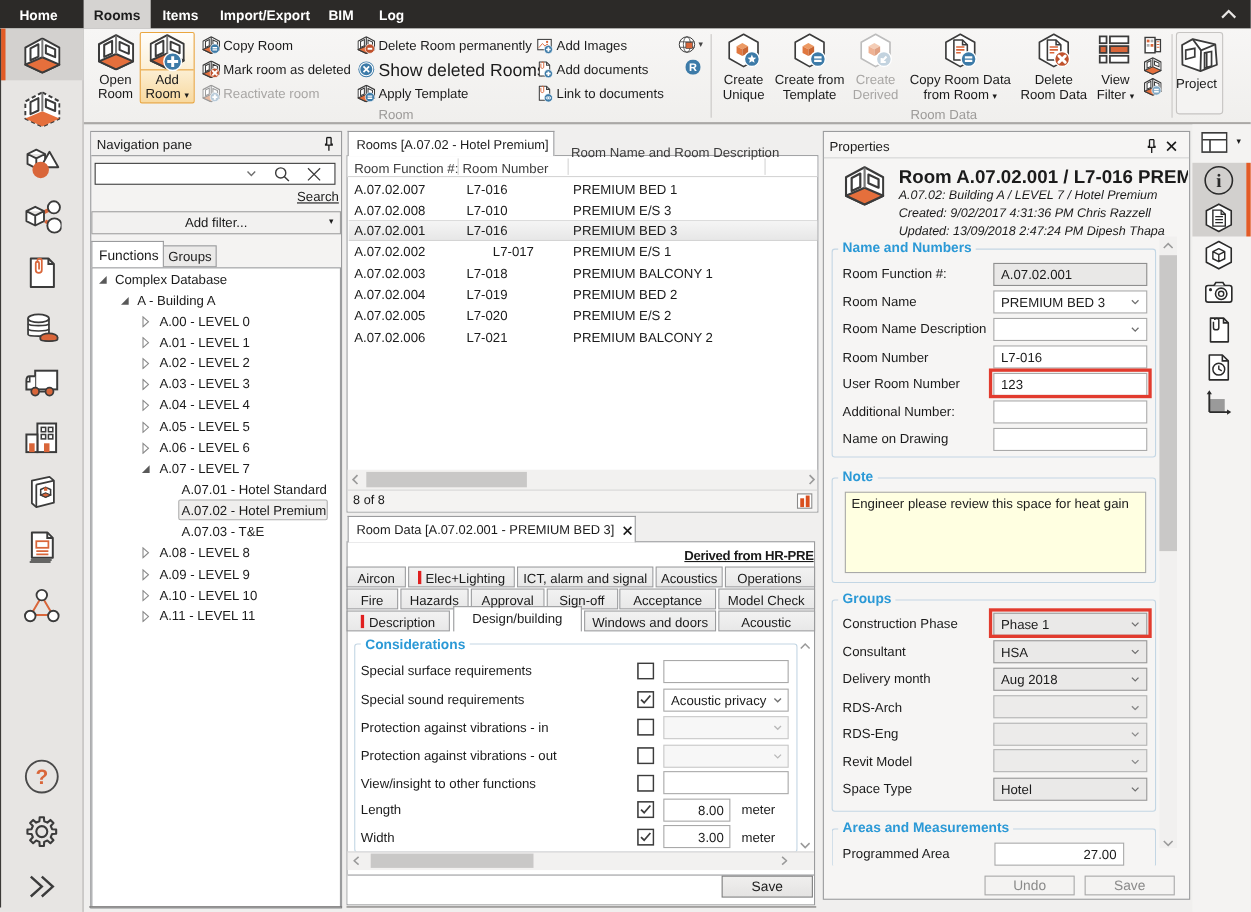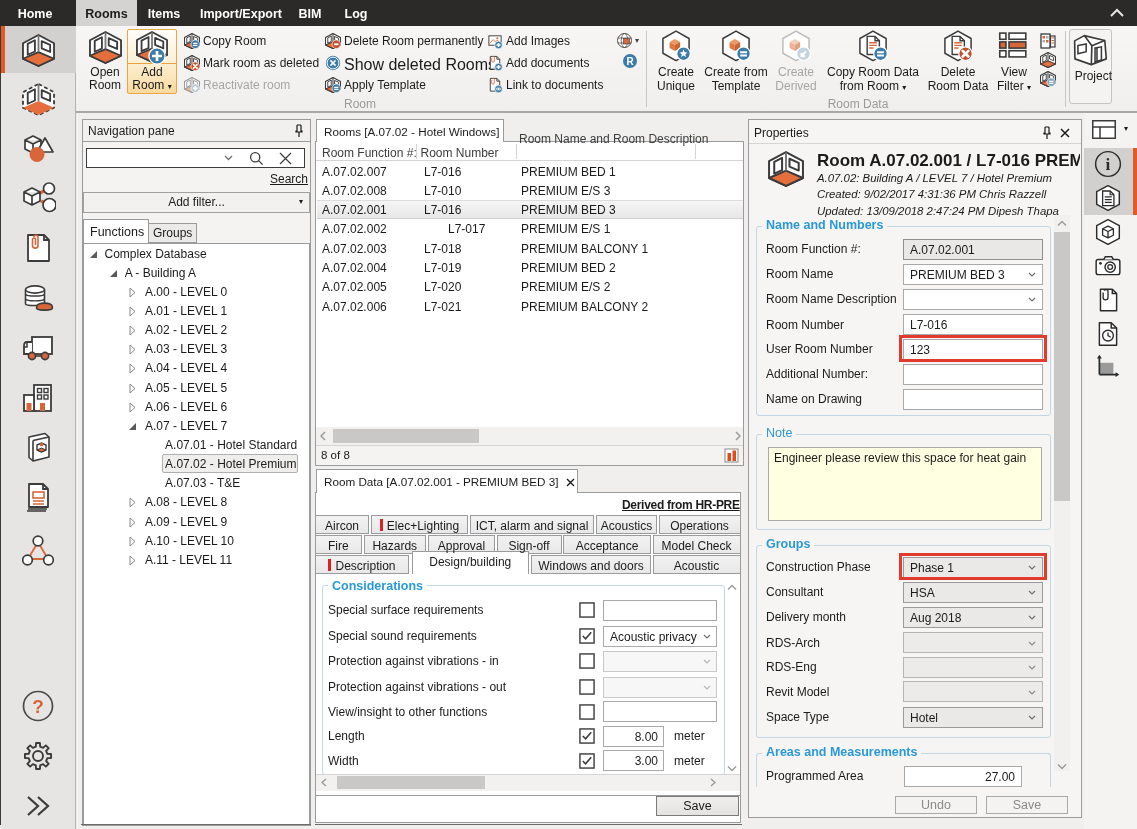--- a/index.html
+++ b/index.html
@@ -257,21 +257,21 @@
   </div>
 <div class="a" style="left:1069px;top:29px;width:43px;height:75px;background:#f4f3f2;border:1px solid #c6c4c2;border-radius:3px"></div>
 <div class="a" style="left:1073px;top:32px;width:35px;height:35px">
     <svg width="35" height="35" viewBox="0 0 34 34">
 <path d="M1.6 8.6 L11 3.5 L30.9 8.2 L32.3 26.1 L17.8 31.7 L1.9 26.1 Z" fill="#fff" stroke="#3b3b3b" stroke-width="1.6" stroke-linejoin="round"></path>
 <path d="M11 3.5 L18.3 13.4 L17.8 31.7 M18.3 13.4 L30.9 8.2" fill="none" stroke="#3b3b3b" stroke-width="1.6" stroke-linejoin="round"></path>
 <path d="M4.8 13.2 L12.8 11.6 L12.8 19.2 L4.8 21.2 Z" fill="#fff" stroke="#3b3b3b" stroke-width="1.5"></path>
 <path d="M21.4 15.6 L27.6 14.4 L27.6 27.2 L21.4 29 Z M23.3 15.3 L23.3 28.4" fill="none" stroke="#3b3b3b" stroke-width="1.5"></path>
 </svg>
   </div>
-<div class="a" style="left:1069px;top:69px;width:43px;text-align:right;font-size:12px;color:#1b1b1b">Project</div>
+<div class="a" style="left:1069px;top:69px;width:43px;text-align:left;font-size:12px;color:#1b1b1b">Project</div>
 <div class="a" style="left:0;top:26px;width:76px;height:803px;background:#e7e5e3;border-right:1px solid #b5b3b1"></div>
 <div class="a" style="left:0;top:26px;width:76px;height:47px;background:#d3d1cf"></div>
 <div class="a" style="left:1px;top:26px;width:3.5px;height:47px;background:#e25b26"></div>
 <div class="a" style="left:0;top:26px;width:1px;height:799px;background:#3c3a38;z-index:9"></div>
 <div class="a" style="left:22px;top:34px;width:33px;height:33px">
     <svg width="33" height="33" viewBox="0 0 34 34">
 <path d="M17 1 L33 9.5 L33 25.5 L17 33 L1 25.5 L1 9.5 Z" fill="#fff" stroke="#3b3b3b" stroke-width="1.9" stroke-linejoin="round"></path>
 <path d="M1 25.5 L17 18.6 L33 25.5 L17 33 Z" fill="#e56f3c" stroke="#3b3b3b" stroke-width="1.9" stroke-linejoin="round"></path>
 <path d="M17 1.5 L17 18.6" stroke="#787878" stroke-width="1.9"></path>
 <path d="M5.9 10.2 L13.3 6.4 L13.3 18 L5.9 21.4 Z" fill="#fff" stroke="#3b3b3b" stroke-width="1.9" stroke-linejoin="round"></path>
@@ -464,21 +464,21 @@
 <svg class="a" style="left:129.0px;top:535.7px" width="7" height="11" viewBox="0 0 7 11">
     <path d="M1 1 L6 5.5 L1 10 Z" fill="#fff" stroke="#8a8a8a" stroke-width="1"></path>
   </svg>
 <div class="a" style="left:144.9px;top:533.7px;font-size:12px;color:#1b1b1b;white-space:nowrap">A.10 - LEVEL 10</div>
 <svg class="a" style="left:129.0px;top:554.84px" width="7" height="11" viewBox="0 0 7 11">
     <path d="M1 1 L6 5.5 L1 10 Z" fill="#fff" stroke="#8a8a8a" stroke-width="1"></path>
   </svg>
 <div class="a" style="left:144.9px;top:552.84px;font-size:12px;color:#1b1b1b;white-space:nowrap">A.11 - LEVEL 11</div>
 <div class="a" style="left:315px;top:141px;width:429px;height:325px;background:#fff;border:1px solid #9a9b9d"></div>
 <div class="a" style="left:316px;top:119px;width:188px;height:23px;background:#fff;border:1px solid #9a9b9d;border-bottom:none"></div>
-<div class="a" style="left:324px;top:125px;font-size:11.7px;color:#1b1b1b">Rooms [A.07.02 - Hotel Windows]</div>
+<div class="a" style="left:324px;top:125px;font-size:11.7px;color:#1b1b1b">Rooms [A.07.02 - Hotel Premium]</div>
 <div class="a" style="left:316px;top:142px;width:427px;height:19px;background:#fff;border-bottom:1px solid #d5d5d5"></div>
 <div class="a" style="left:415.5px;top:144px;width:1px;height:15px;background:#d5d5d5"></div>
 <div class="a" style="left:515.5px;top:144px;width:1px;height:15px;background:#d5d5d5"></div>
 <div class="a" style="left:694.5px;top:144px;width:1px;height:15px;background:#d5d5d5"></div>
 <div class="a" style="left:322px;top:146px;font-size:12px;color:#3c3c3c;white-space:nowrap">Room Function #:</div>
 <div class="a" style="left:420.5px;top:146px;font-size:12px;color:#3c3c3c;white-space:nowrap">Room Number</div>
 <div class="a" style="left:519px;top:132px;font-size:12px;color:#3c3c3c;white-space:nowrap">Room Name and Room Description</div>
 <div class="a" style="left:322px;top:164.5px;font-size:12px;color:#1b1b1b">A.07.02.007</div>
 <div class="a" style="left:424px;top:164.5px;font-size:12px;color:#1b1b1b">L7-016</div>
 <div class="a" style="left:521px;top:164.5px;font-size:12px;color:#1b1b1b">PREMIUM BED 1</div>
@@ -662,21 +662,21 @@
 <div class="lbl" style="left:766px;top:317.6px">Room Number</div>
 <div class="inp" style="left:903px;top:314.1px;width:140px;height:21px;padding:3px 0 0 6px">L7-016</div>
 <div class="lbl" style="left:766px;top:342.1px">User Room Number</div>
 <div class="inp" style="left:903px;top:338.6px;width:140px;height:21px;padding:3px 0 0 6px">123</div>
 <div class="a" style="left:899px;top:335.1px;width:148px;height:27px;border:3px solid #e23b2e"></div>
 <div class="lbl" style="left:766px;top:367.2px">Additional Number:</div>
 <div class="inp" style="left:903px;top:363.7px;width:140px;height:21px;padding:3px 0 0 6px"></div>
 <div class="lbl" style="left:766px;top:392.3px">Name on Drawing</div>
 <div class="inp" style="left:903px;top:388.8px;width:140px;height:21px;padding:3px 0 0 6px"></div>
 <div class="a" style="left:756px;top:434px;width:295px;height:96px;border:1px solid #c3d6e4;border-radius:3px"></div>
-<div class="a" style="left:762px;top:426px;background:#f6f5f4;padding:0 4px;font-size:12.5px;font-weight:normal;color:#2b99d6">Note</div>
+<div class="a" style="left:762px;top:426px;background:#f6f5f4;padding:0 4px;font-size:12.5px;font-weight:bold;color:#2b99d6">Note</div>
 <div class="a" style="left:768px;top:447px;width:274px;height:74px;background:#ffffe1;border:1px solid #a9a9a9;font-size:12px;color:#1b1b1b;padding:3px 5px">Engineer please review this space for heat gain</div>
 <div class="a" style="left:756px;top:545px;width:295px;height:193px;border:1px solid #c3d6e4;border-radius:3px"></div>
 <div class="a" style="left:762px;top:537px;background:#f6f5f4;padding:0 4px;font-size:12.5px;font-weight:bold;color:#2b99d6">Groups</div>
 <div class="lbl" style="left:766px;top:560px">Construction Phase</div>
 <div class="inp" style="left:903px;top:556.5px;width:140px;height:21px;background:#eae9e8;border-color:#9a9a9a;padding:3px 0 0 6px">Phase 1</div>
 <svg class="a" style="left:1028px;top:565px" width="8" height="5" viewBox="0 0 8 5">
     <path d="M1 1 L4 4 L7 1" stroke="#707070" stroke-width="1.2" fill="none"></path>
   </svg>
 <div class="a" style="left:899px;top:553px;width:148px;height:27px;border:3px solid #e23b2e"></div>
 <div class="lbl" style="left:766px;top:585.2px">Consultant</div>

